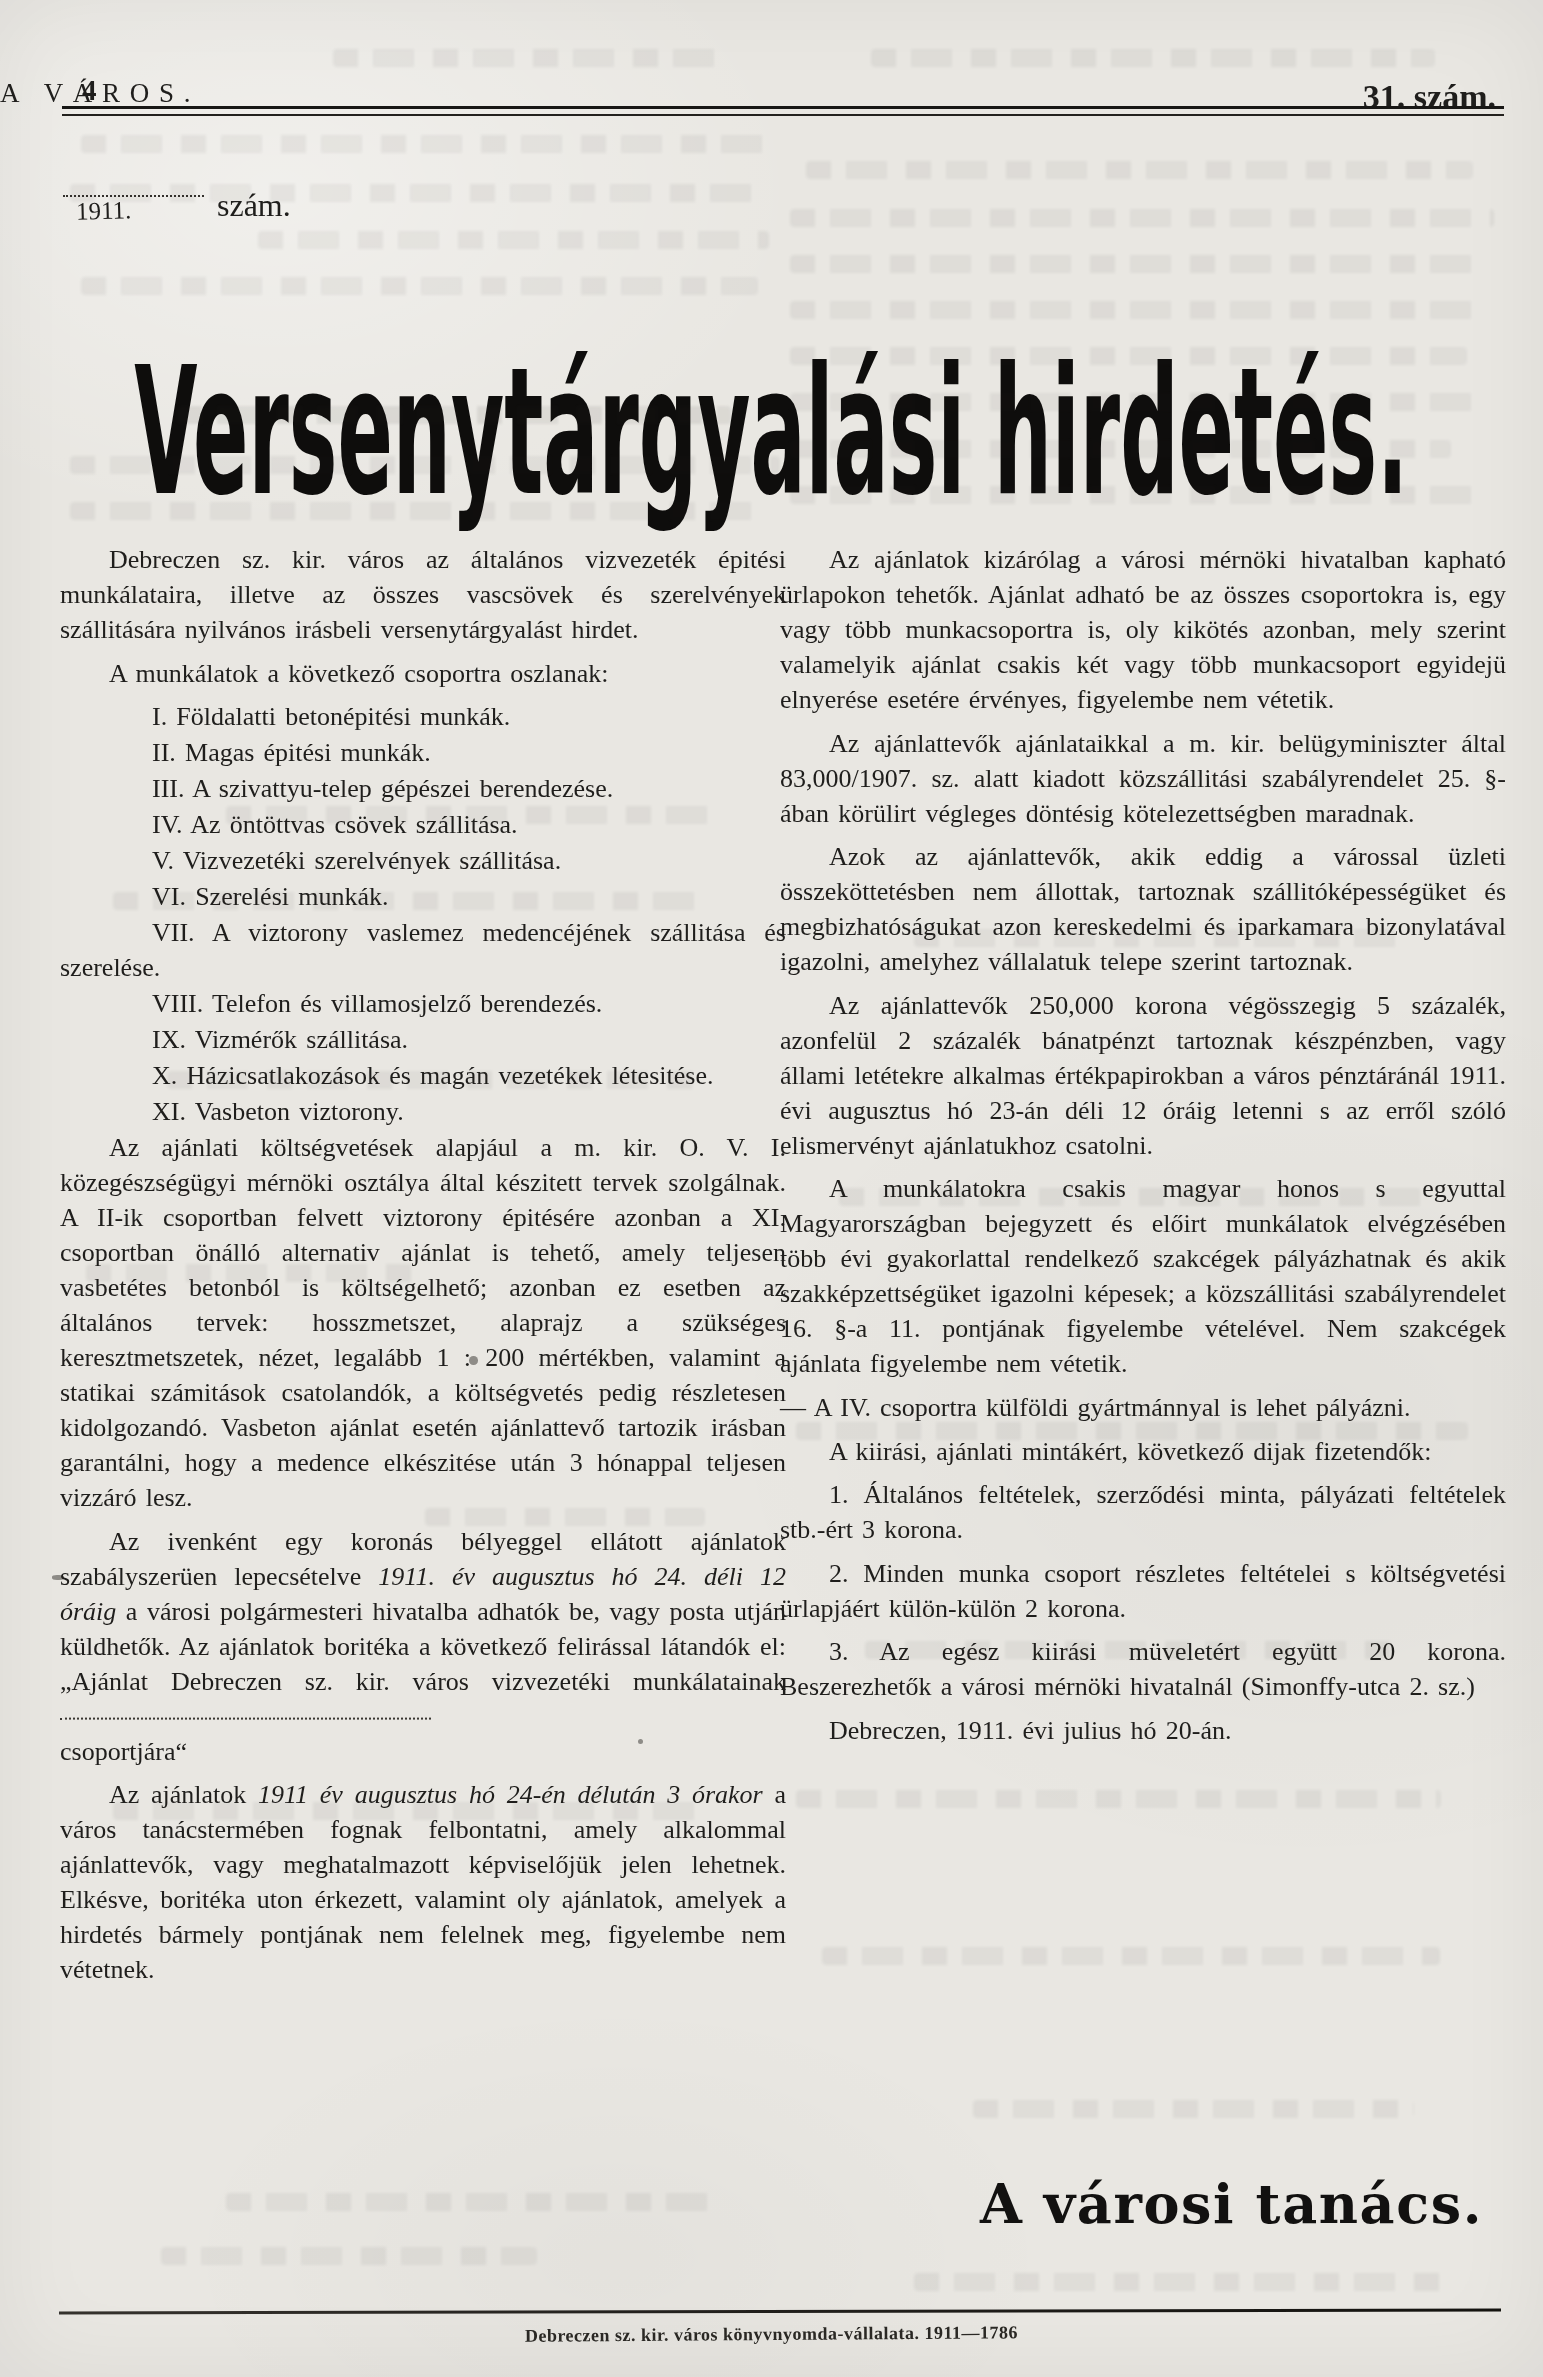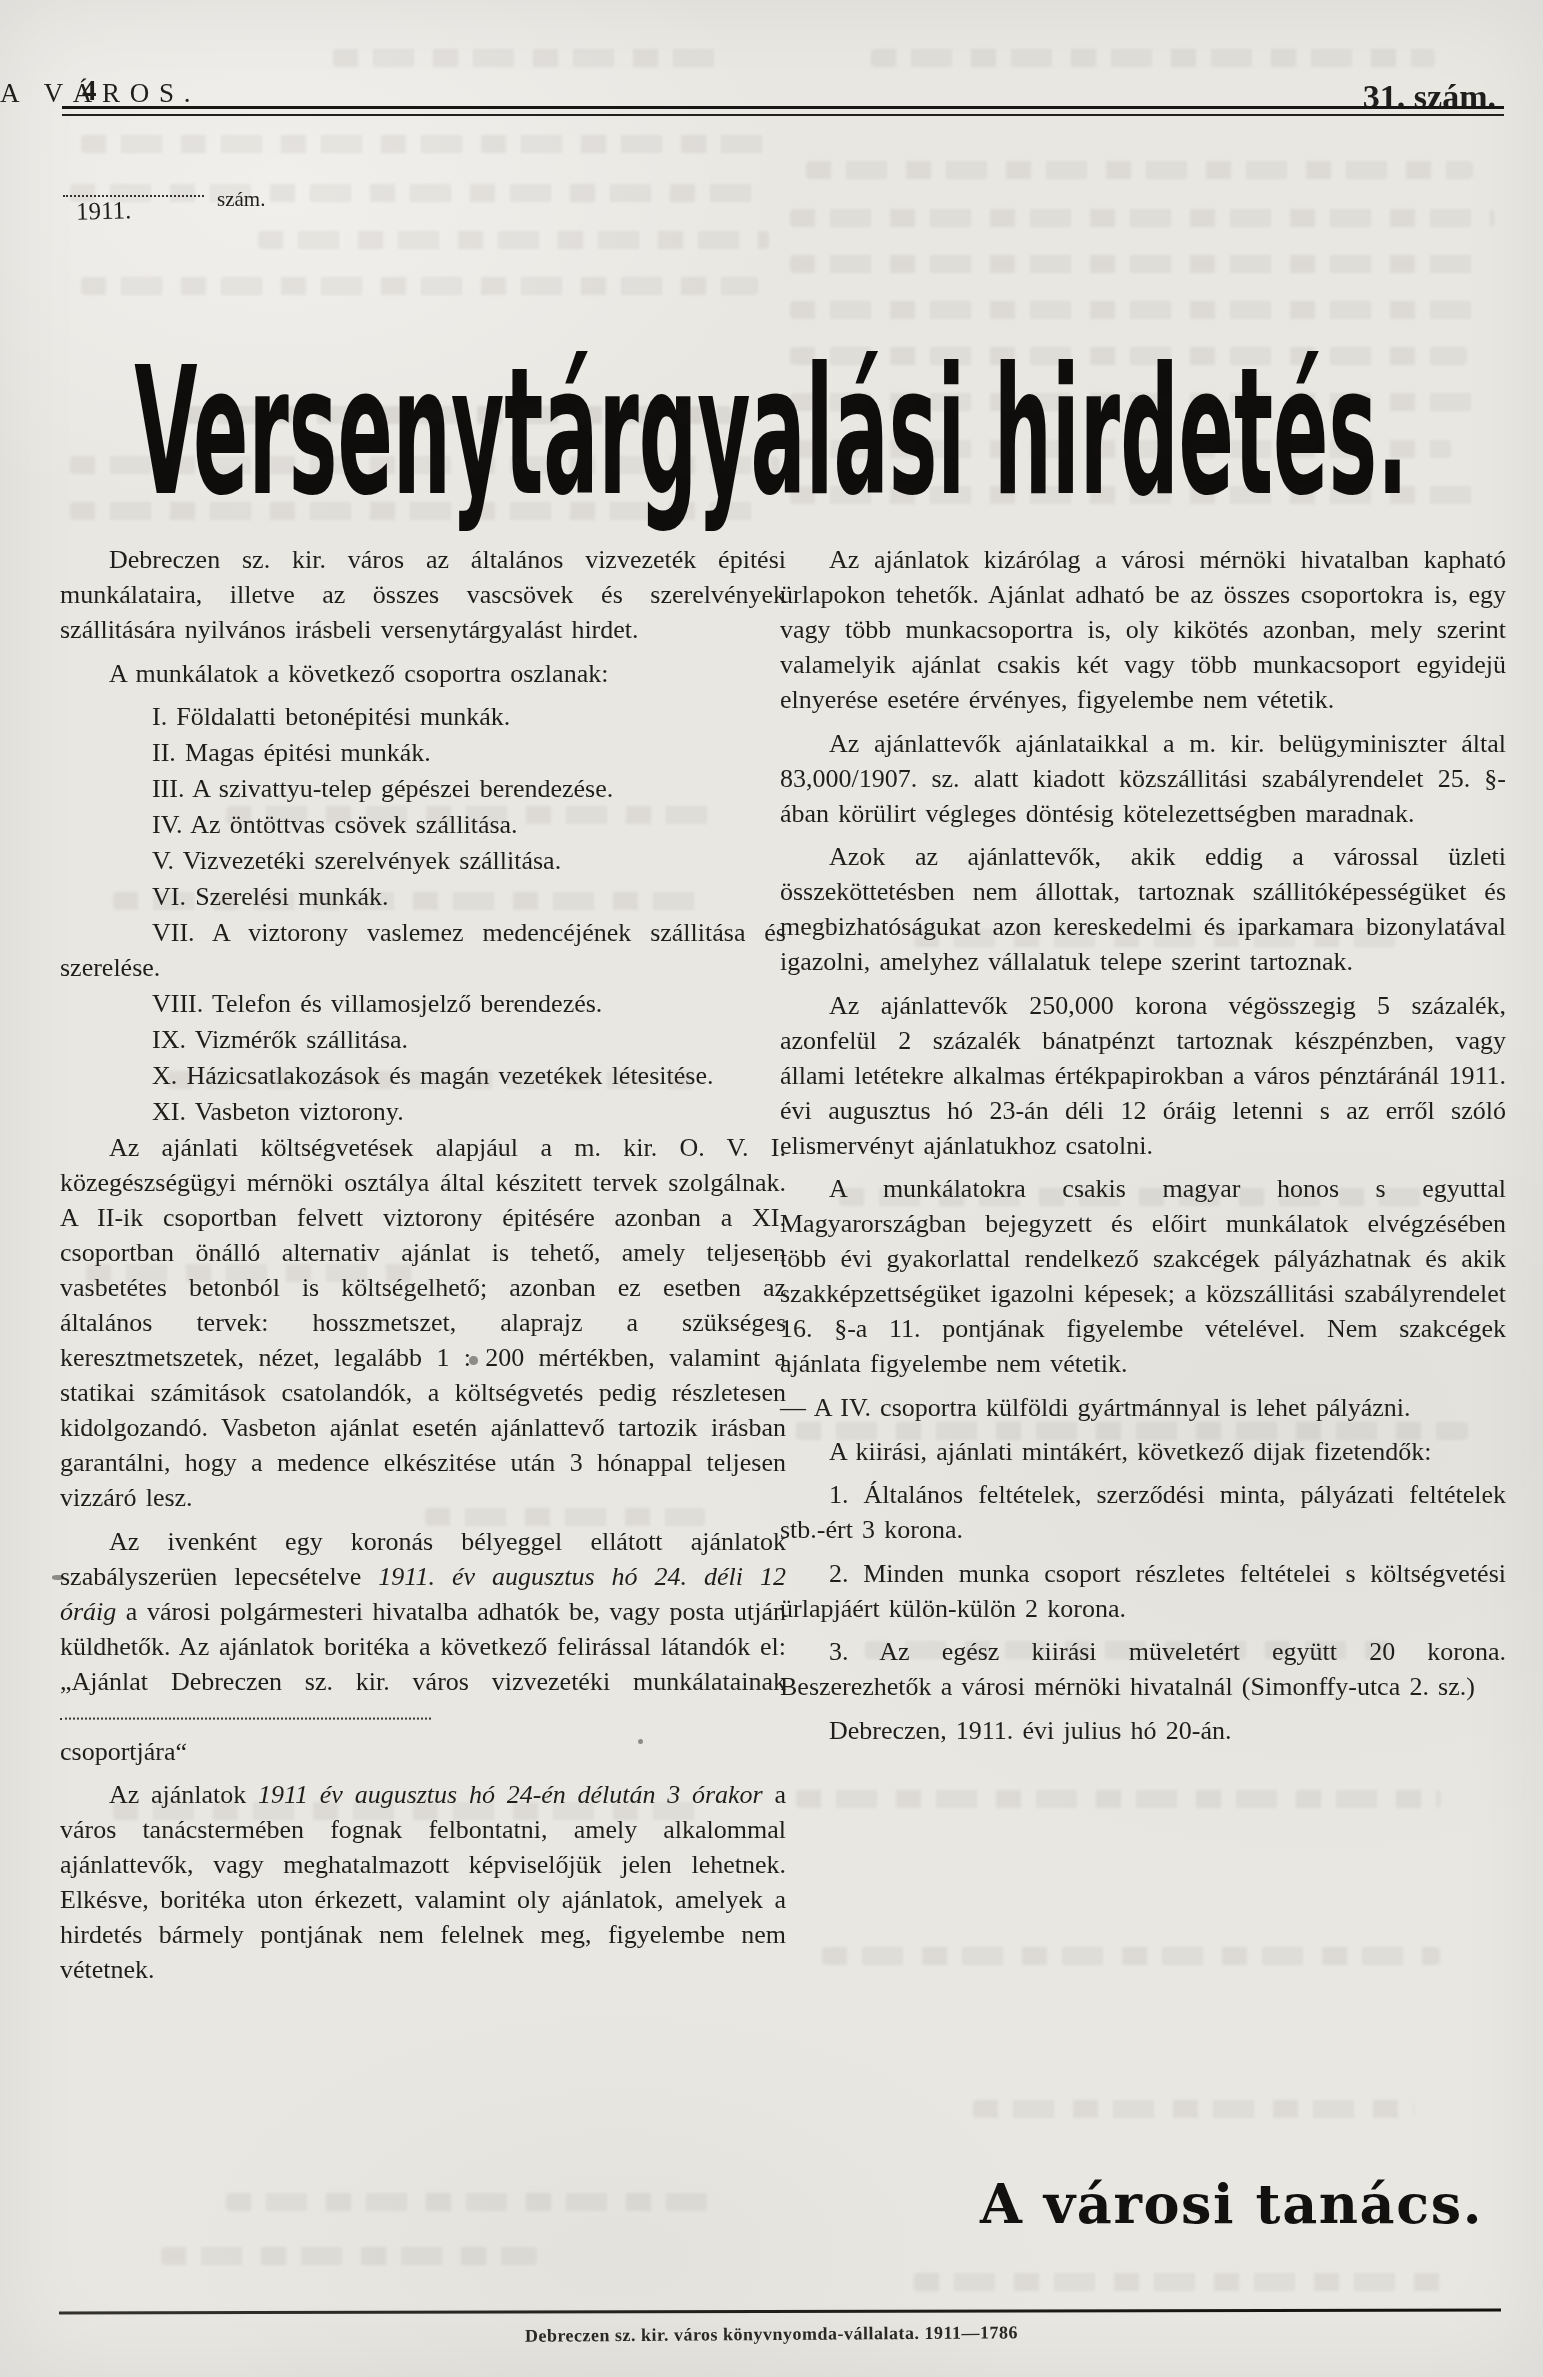--- a/index.html
+++ b/index.html
@@ -19,21 +19,21 @@
   .hdr-pageno{position:absolute;left:82px;top:74px;font-size:29px;font-weight:bold;}
   .hdr-masthead{position:absolute;left:0;right:0;top:78px;text-align:left;
     font-size:27px;letter-spacing:9.7px;font-weight:normal;}
   .hdr-issue{position:absolute;right:47px;top:78px;font-size:34px;font-weight:bold;text-align:right;}
   .hdr-rule{position:absolute;left:62px;right:39px;top:106px;height:4.8px;
     border-top:3.8px solid #181715;border-bottom:2.2px solid #23211e;}
   
   .yearfield{position:absolute;left:63px;top:187px;width:226px;height:48px;}
   .yearfield .dots{position:absolute;left:0;top:7.5px;width:141px;border-top:2.2px dotted #33302c;}
   .yearfield .year{position:absolute;left:13px;top:9.7px;font-size:25px;transform:rotate(-1.5deg);}
-  .yearfield .suffix{position:absolute;left:154px;top:0;font-size:21px;}
+  .yearfield .suffix{position:absolute;left:154px;top:0;font-size:32px;}
   
   .title-wrap{position:absolute;left:0;top:316px;width:1543px;height:237px;}
   .title-wrap text{font-family:"DejaVu Sans","Liberation Sans",sans-serif;
     font-weight:bold;font-size:330px;fill:#0e0d0c;}
   
   .col{position:absolute;top:542px;width:726px;}
   .col-left{left:60px;}
   .col-right{left:780px;}
   .col p{margin:0 0 8.6px 0;font-size:26px;line-height:35px;text-align:justify;
     word-spacing:2.7px;}

